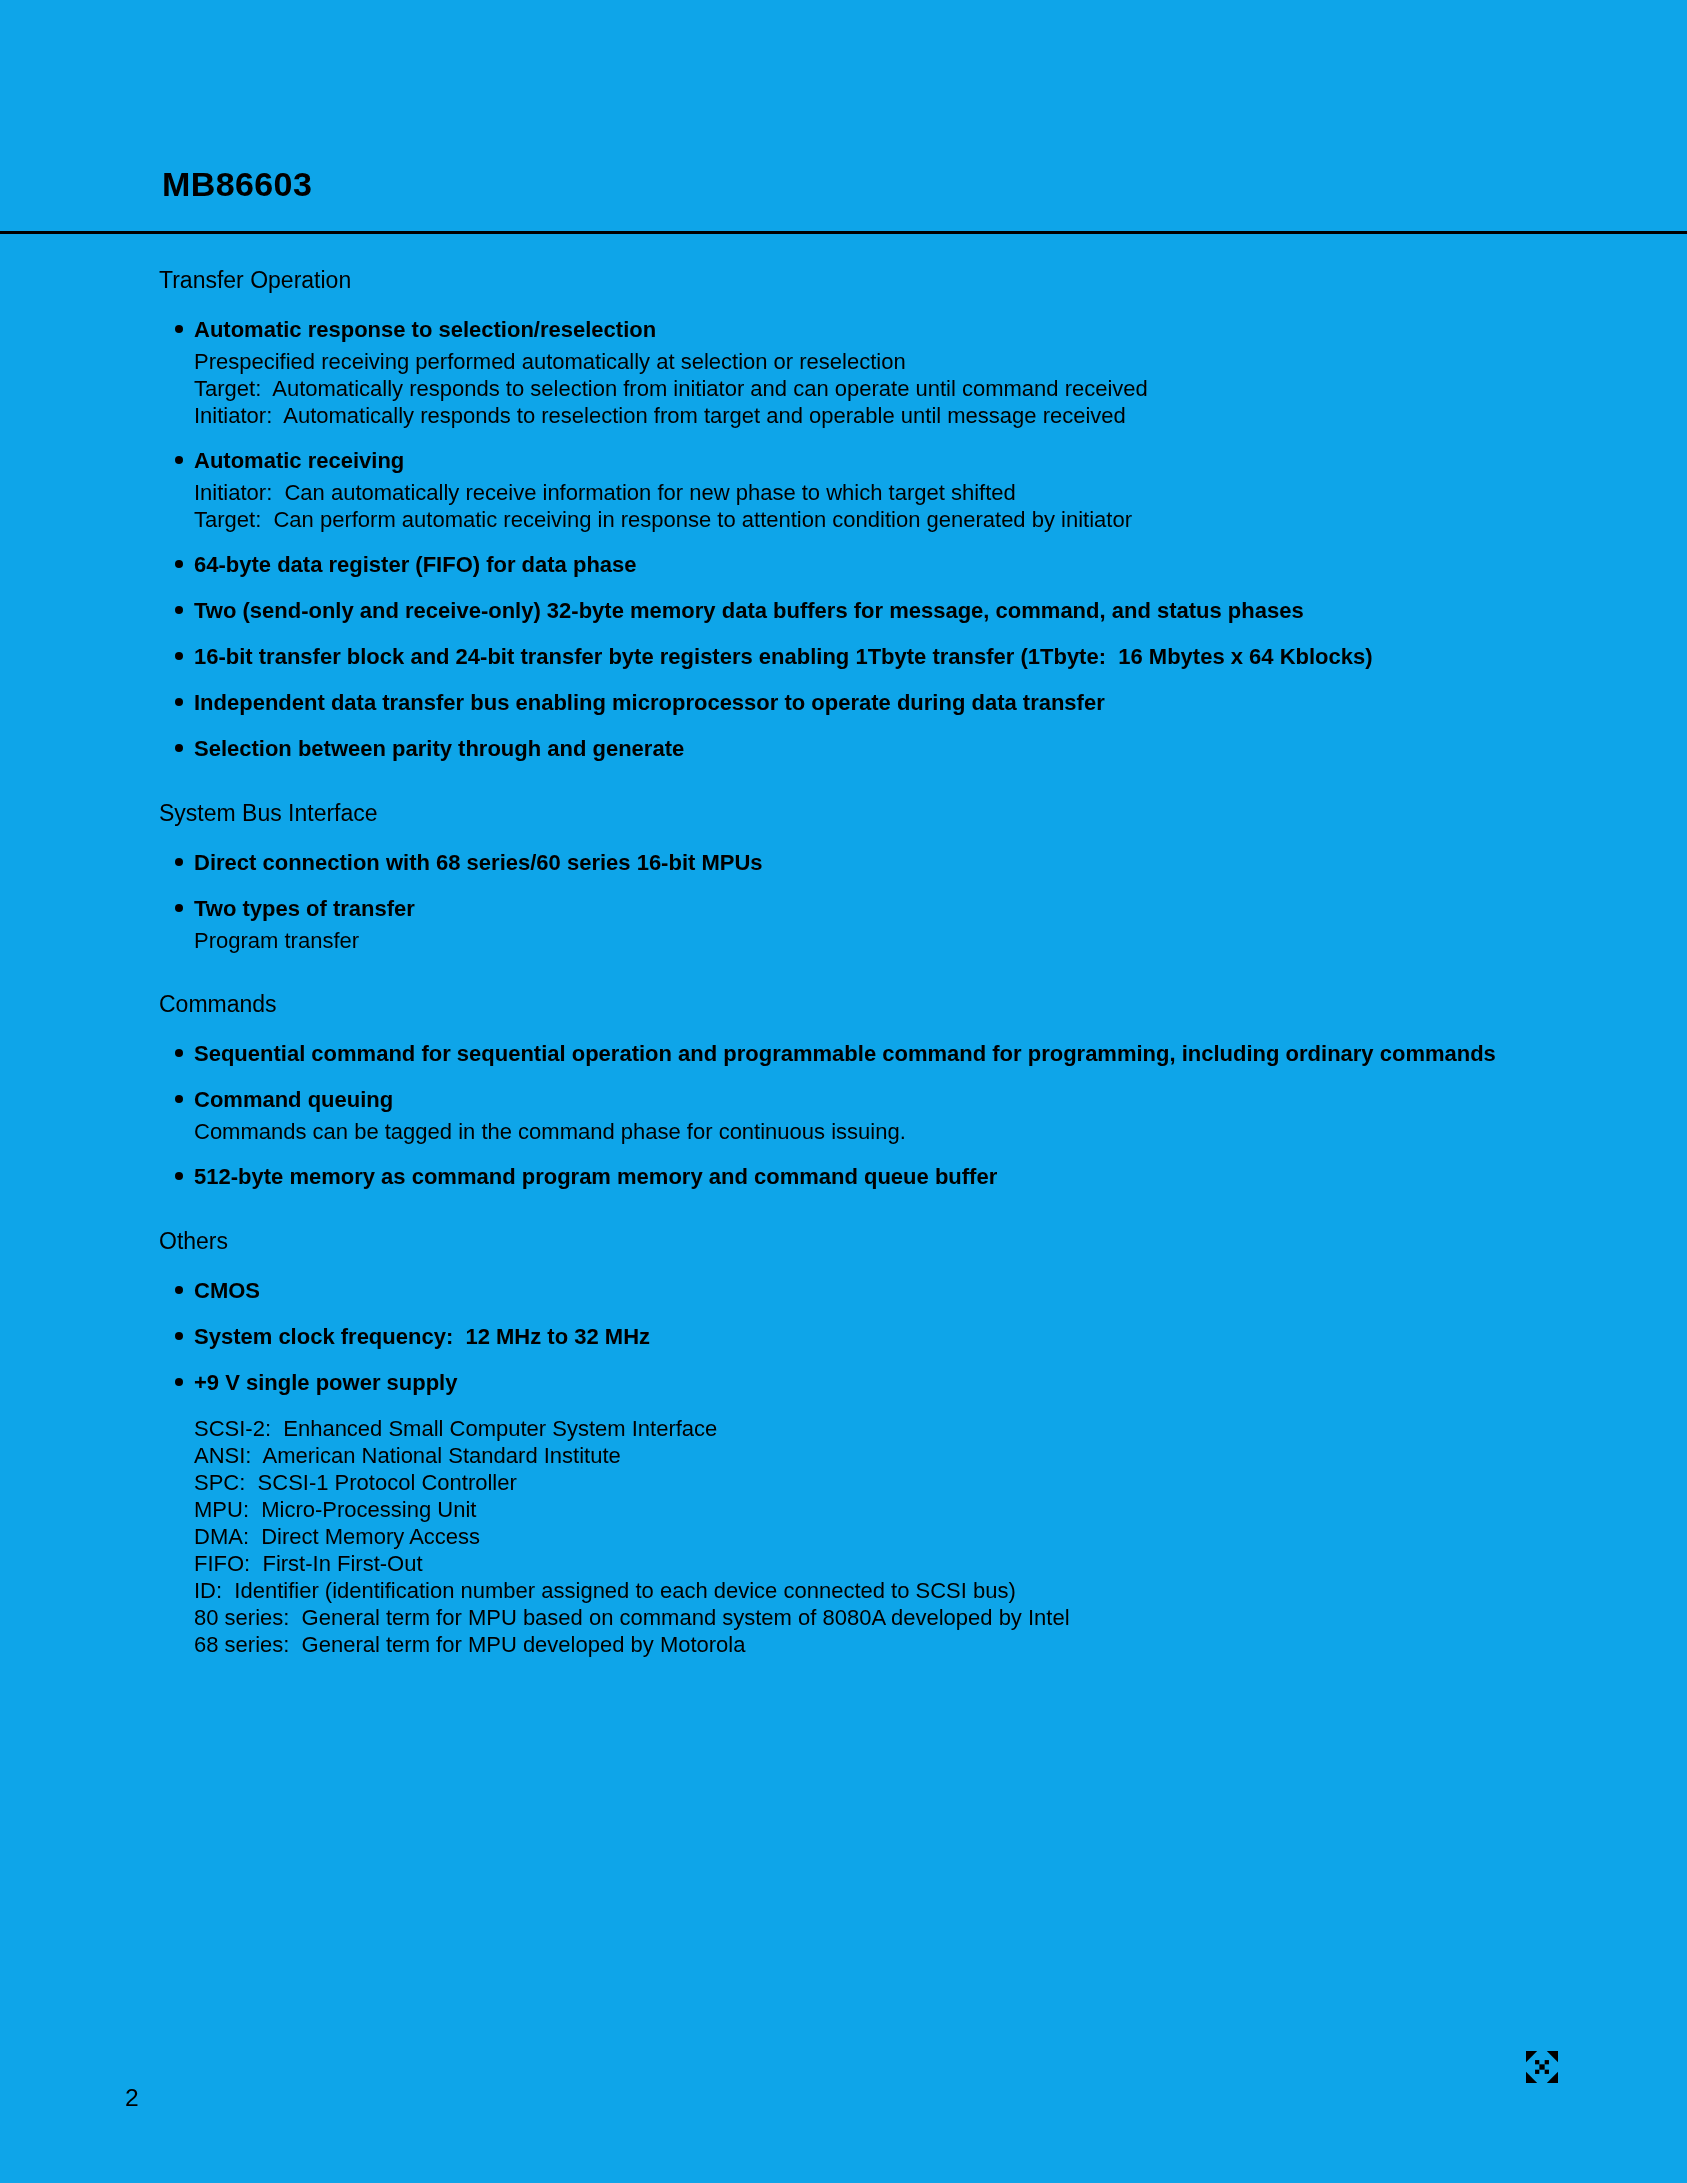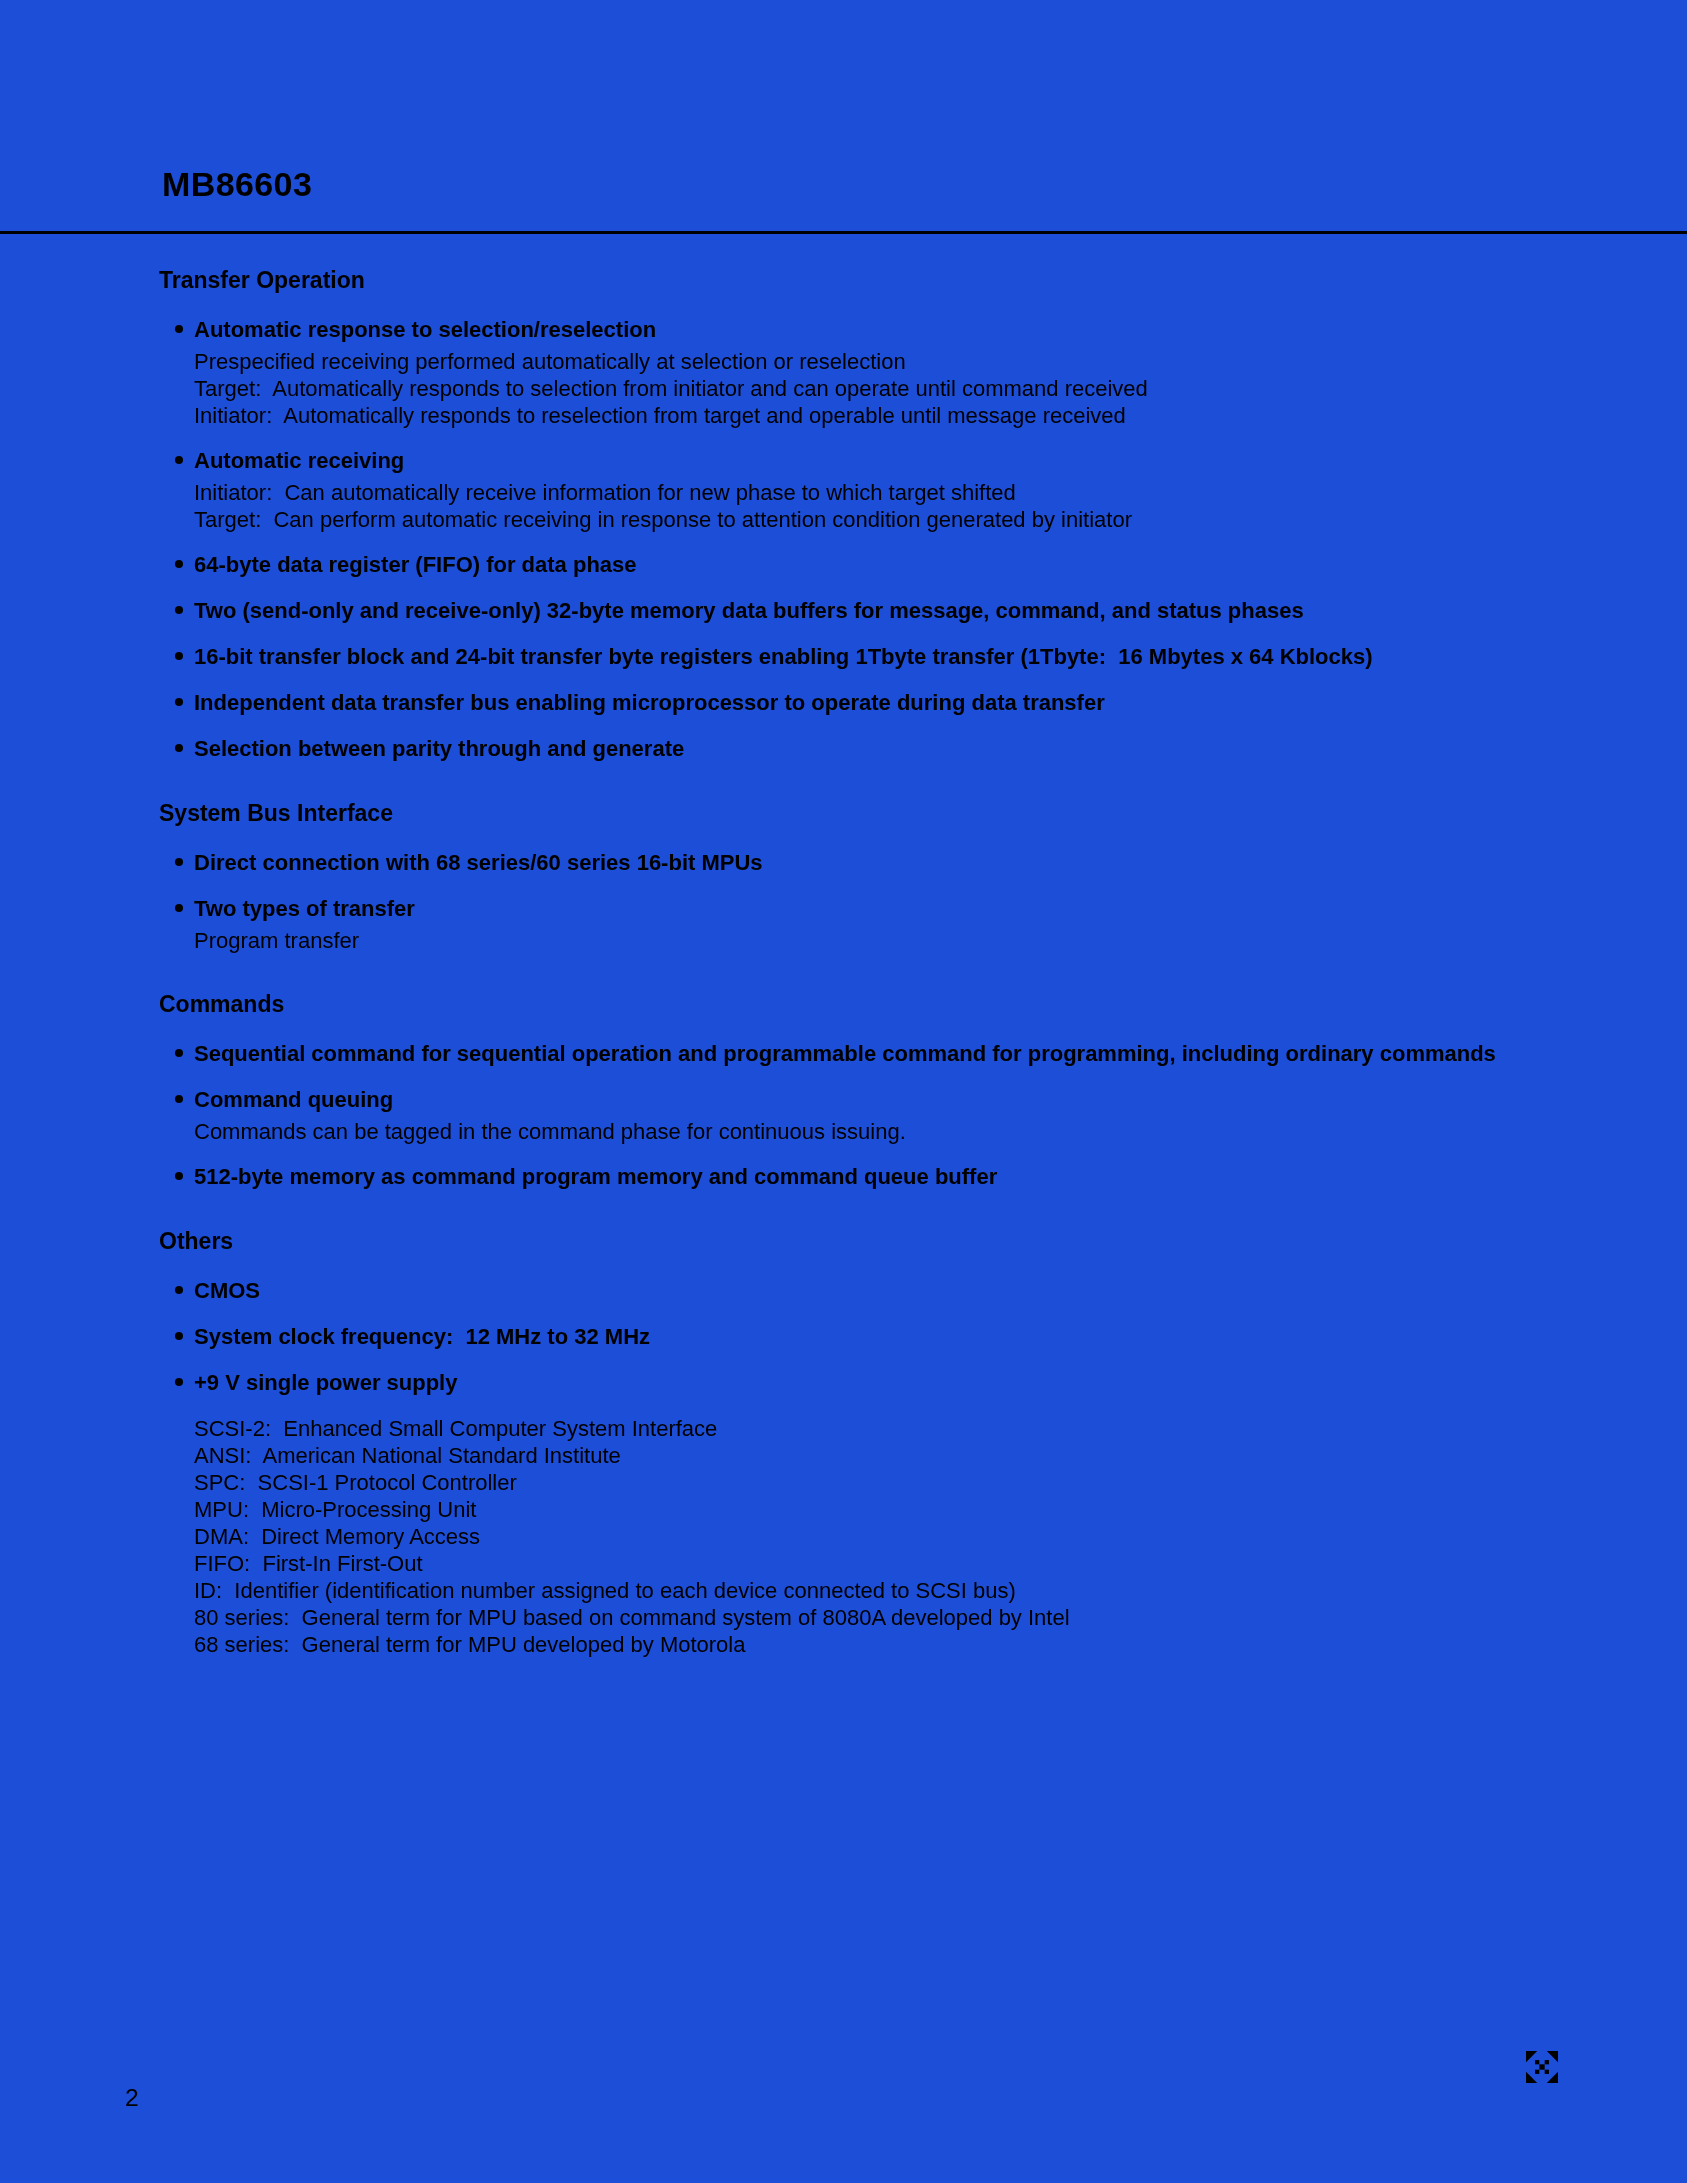--- a/index.html
+++ b/index.html
@@ -4,21 +4,21 @@
 <style>
   html, body {
     margin: 0;
     padding: 0;
     background: #ffffff;
   }
   .page {
     position: relative;
     width: 1687px;
     height: 2183px;
-    background: #1d4ed8;
+    background: #0ea5e9;
     color: #000000;
     font-family: "Liberation Sans", sans-serif;
     overflow: hidden;
   }
   .doc-header {
     position: absolute;
     left: 162px;
     top: 165px;
     font-size: 34px;
     font-weight: 700;
@@ -36,21 +36,21 @@
     position: absolute;
     left: 159px;
     top: 267px;
     width: 1405px;
   }
   .section {
     margin: 0 0 37px 0;
   }
   .section-title {
     font-size: 23px;
-    font-weight: 700;
+    font-weight: 400;
     margin: 0 0 22px 0;
     white-space: pre-wrap;
   }
   .item {
     position: relative;
     padding-left: 35px;
     margin: 0 0 18px 0;
   }
   .dot {
     position: absolute;

